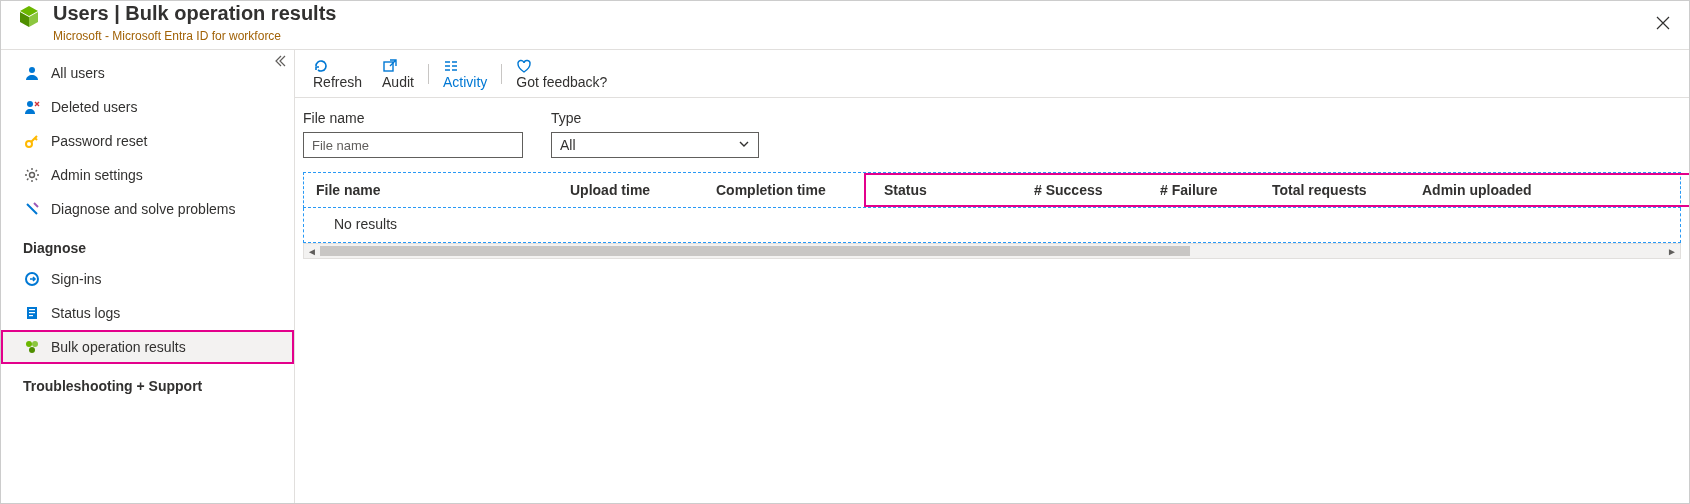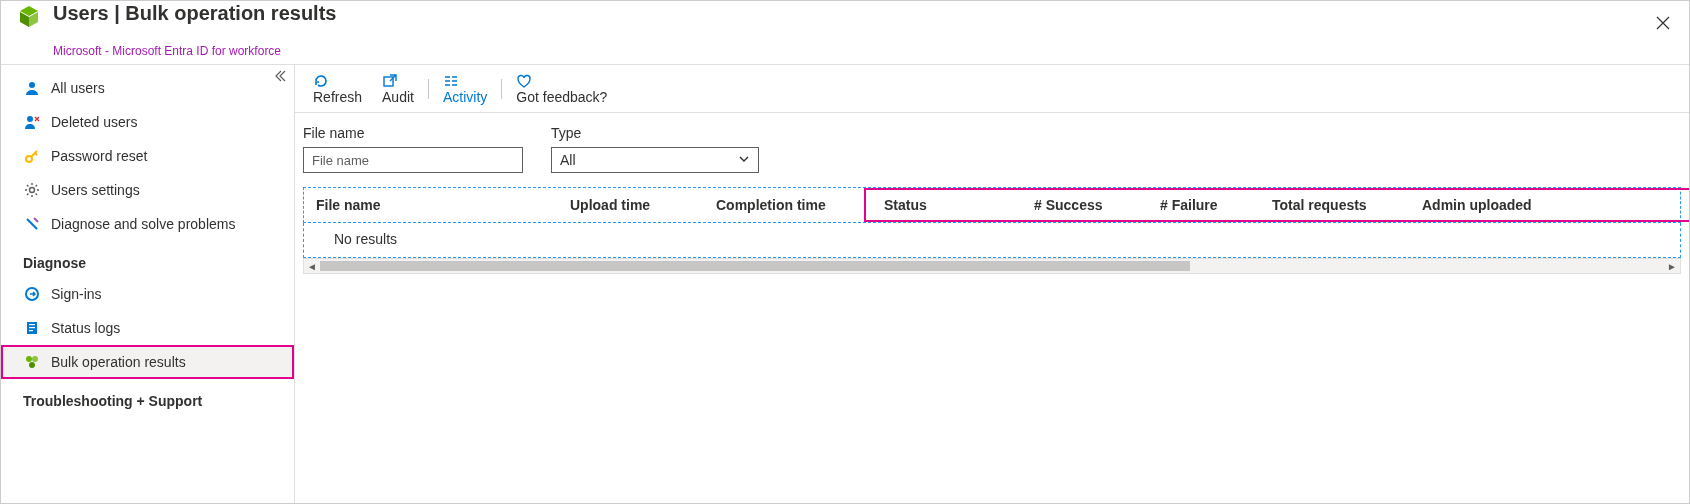--- a/index.html
+++ b/index.html
@@ -3,21 +3,21 @@
 <meta charset="utf-8">
 <style>
   * { box-sizing: border-box; }
   html, body { margin:0; padding:0; font-family: "Segoe UI", Arial, sans-serif; font-size:14px; color:#323130; background:#fff; }
   .window { width:1690px; height:504px; border:1px solid #ccc; position:relative; display:flex; flex-direction:column; overflow:hidden; }
   
   .header { display:flex; align-items:flex-start; padding:0 14px 6px 14px; border-bottom:1px solid #e1dfdd; position:relative; }
   .header-icon { width:28px; height:28px; margin-top:2px; margin-right:10px; display:flex; align-items:center; justify-content:center; }
   .header-texts { display:flex; flex-direction:column; }
   .header-title { font-size:20px; font-weight:600; line-height:24px; }
-  .header-sub { font-size:12px; color:#a21caf; margin-top:19px; }
+  .header-sub { font-size:12px; color:#a16207; margin-top:4px; }
   .close-btn { position:absolute; right:14px; top:10px; width:24px; height:24px; display:flex; align-items:center; justify-content:center; cursor:pointer; }
   .close-btn svg { stroke:#323130; }
   
   .body { flex:1; display:flex; overflow:hidden; }
   .sidebar { width:294px; border-right:1px solid #e1dfdd; padding:6px 0 10px 0; position:relative; overflow:hidden; }
   .collapse-btn { position:absolute; top:4px; right:8px; cursor:pointer; color:#605e5c; font-size:14px; }
   .nav-item { display:flex; align-items:center; height:34px; padding:0 10px 0 22px; cursor:pointer; font-size:14px; color:#323130; }
   .nav-item .icon { width:18px; height:18px; margin-right:10px; display:flex; align-items:center; justify-content:center; }
   .nav-item.selected { background:#f3f2f1; box-shadow: inset 0 0 0 2px #e3008c; border-radius:0; }
   .nav-header { font-weight:600; padding:14px 10px 6px 22px; font-size:14px; }
@@ -116,21 +116,21 @@
       </div>
       <div class="nav-item">
         <span class="icon">
           <svg width="16" height="16" viewBox="0 0 16 16">
               <circle cx="8" cy="8" r="2.5" fill="none" stroke="#605e5c" stroke-width="1.4"></circle>
               <g stroke="#605e5c" stroke-width="1.4">
                 <path d="M8 1v2M8 13v2M1 8h2M13 8h2M3 3l1.4 1.4M11.6 11.6L13 13M13 3l-1.4 1.4M4.4 11.6L3 13"></path>
               </g>
             </svg>
         </span>
-        <span>Users settings</span>
+        <span>Admin settings</span>
       </div>
       <div class="nav-item">
         <span class="icon">
           <svg width="16" height="16" viewBox="0 0 16 16">
               <path d="M3 3l7 7M13 13l-3-3" stroke="#0078d4" stroke-width="2"></path>
               <path d="M10 2l4 4" stroke="#9b59b6" stroke-width="2"></path>
             </svg>
         </span>
         <span>Diagnose and solve problems</span>
       </div>

